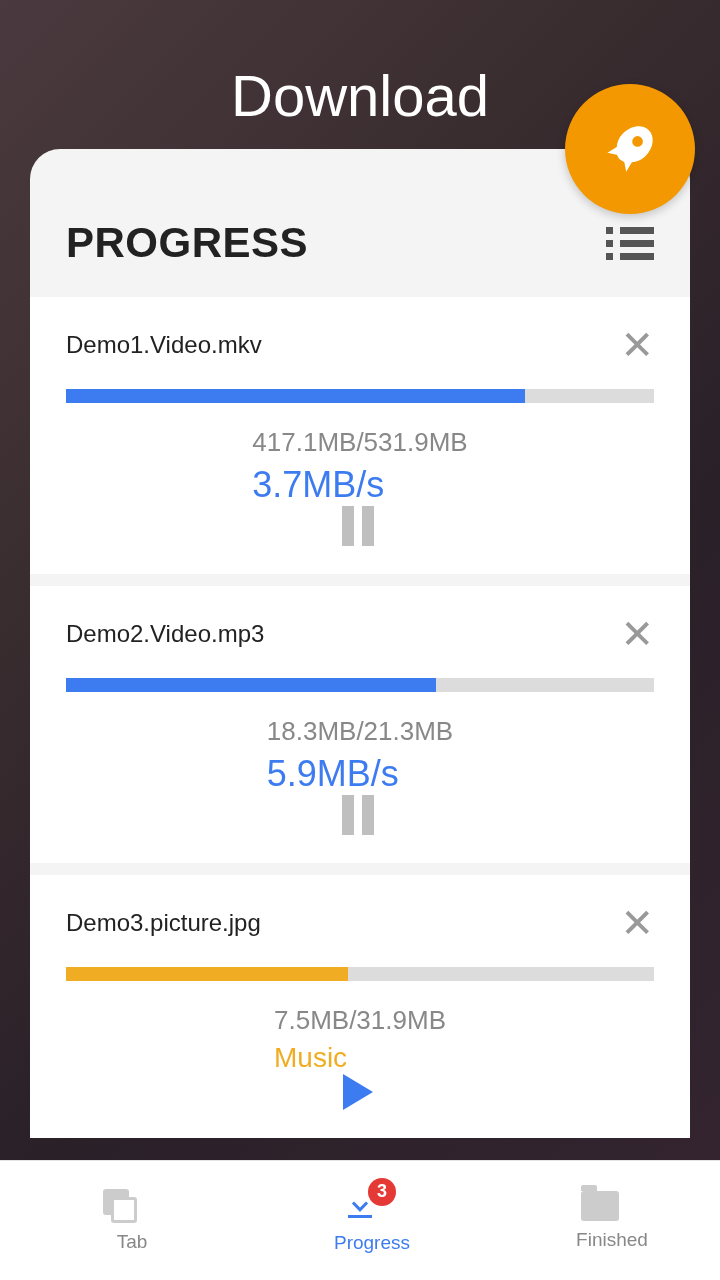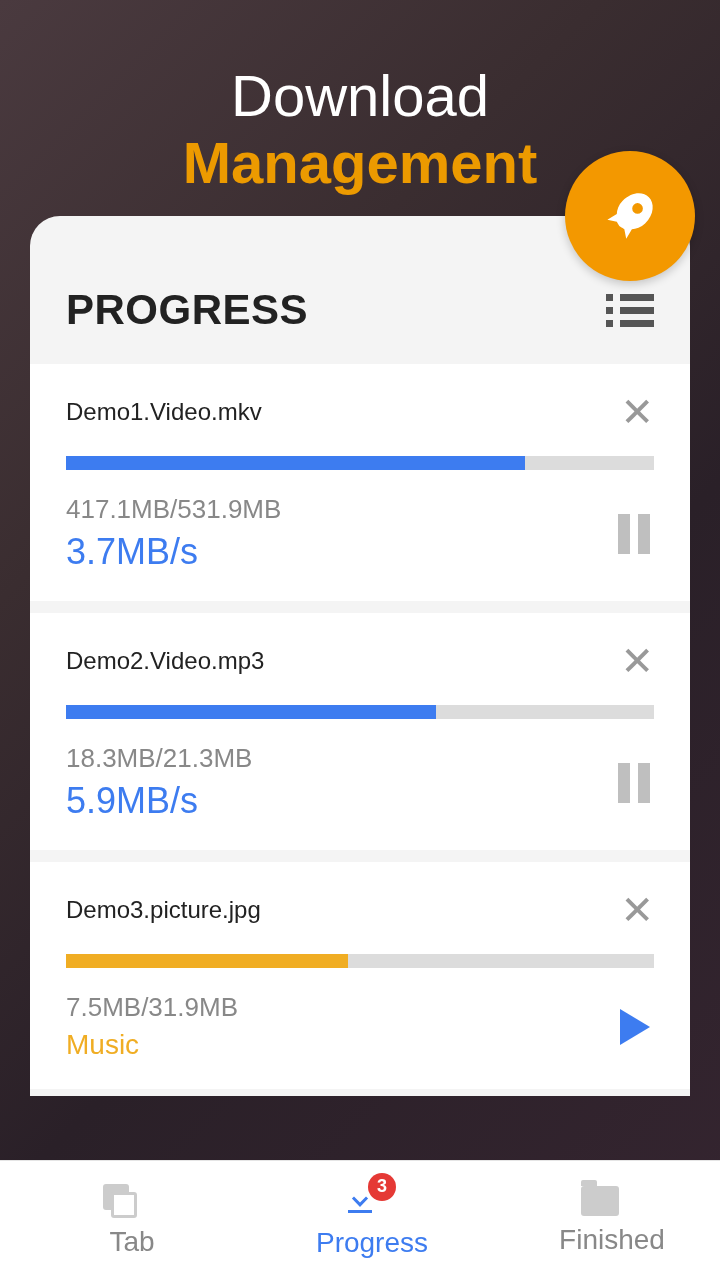--- a/index.html
+++ b/index.html
@@ -99,22 +99,22 @@
     height: 14px;
     background: #dcdcdc;
     margin-bottom: 24px;
     position: relative;
   }
   .progress-fill { height: 100%; }
   .fill-blue { background: #3d7cf0; }
   .fill-orange { background: #f0ad23; }
   .item-bottom {
     display: flex;
-    justify-content: space-between;
-    align-items: center;
+    align-items: center;
+    flex-direction: column;
   }
   .stats .size {
     font-size: 26px;
     color: #888;
     margin-bottom: 6px;
   }
   .stats .speed {
     font-size: 36px;
     color: #3d7cf0;
     font-weight: 500;
@@ -143,21 +143,21 @@
   }
   .nav-item {
     flex: 1;
     display: flex;
     flex-direction: column;
     align-items: center;
     justify-content: center;
     gap: 8px;
     position: relative;
   }
-  .nav-label { font-size: 28px; color: #888; margin-left: 24px; }
+  .nav-label { font-size: 19px; color: #888; margin-left: 24px; }
   .nav-label.active { color: #3d7cf0; }
   .tab-icon {
     position: relative;
     width: 34px;
     height: 34px;
   }
   .tab-icon .back { position: absolute; width: 26px; height: 26px; background: #ccc; top: 0; left: 0; border-radius: 3px;}
   .tab-icon .front { position: absolute; width: 26px; height: 26px; border: 3px solid #ccc; bottom: 0; right: 0; background:#fff; border-radius:3px;}
   .dl-icon {
     position: relative;
@@ -193,21 +193,20 @@
     width: 16px; height: 6px;
     background: #ccc;
     border-radius: 2px 2px 0 0;
   }
 </style>
 </head>
 <body>
 
 <div class="header-title">
   <div class="line1">Download</div>
-  <div class="line2">Management</div>
 </div>
 
 <div class="card">
   <div class="fab">
     <svg width="64" height="64" viewBox="0 0 24 24" fill="#fff">
       <path d="M12 2c3 0 6 3 6 8 0 2-1 4-2 5l1 4-3-2c-1 .3-2 .5-2 .5s-1-.2-2-.5l-3 2 1-4c-1-1-2-3-2-5 0-5 3-8 6-8zm0 4a2 2 0 100 4 2 2 0 000-4z" transform="rotate(45 12 12)"></path>
     </svg>
   </div>
 
   <div class="section-head">

